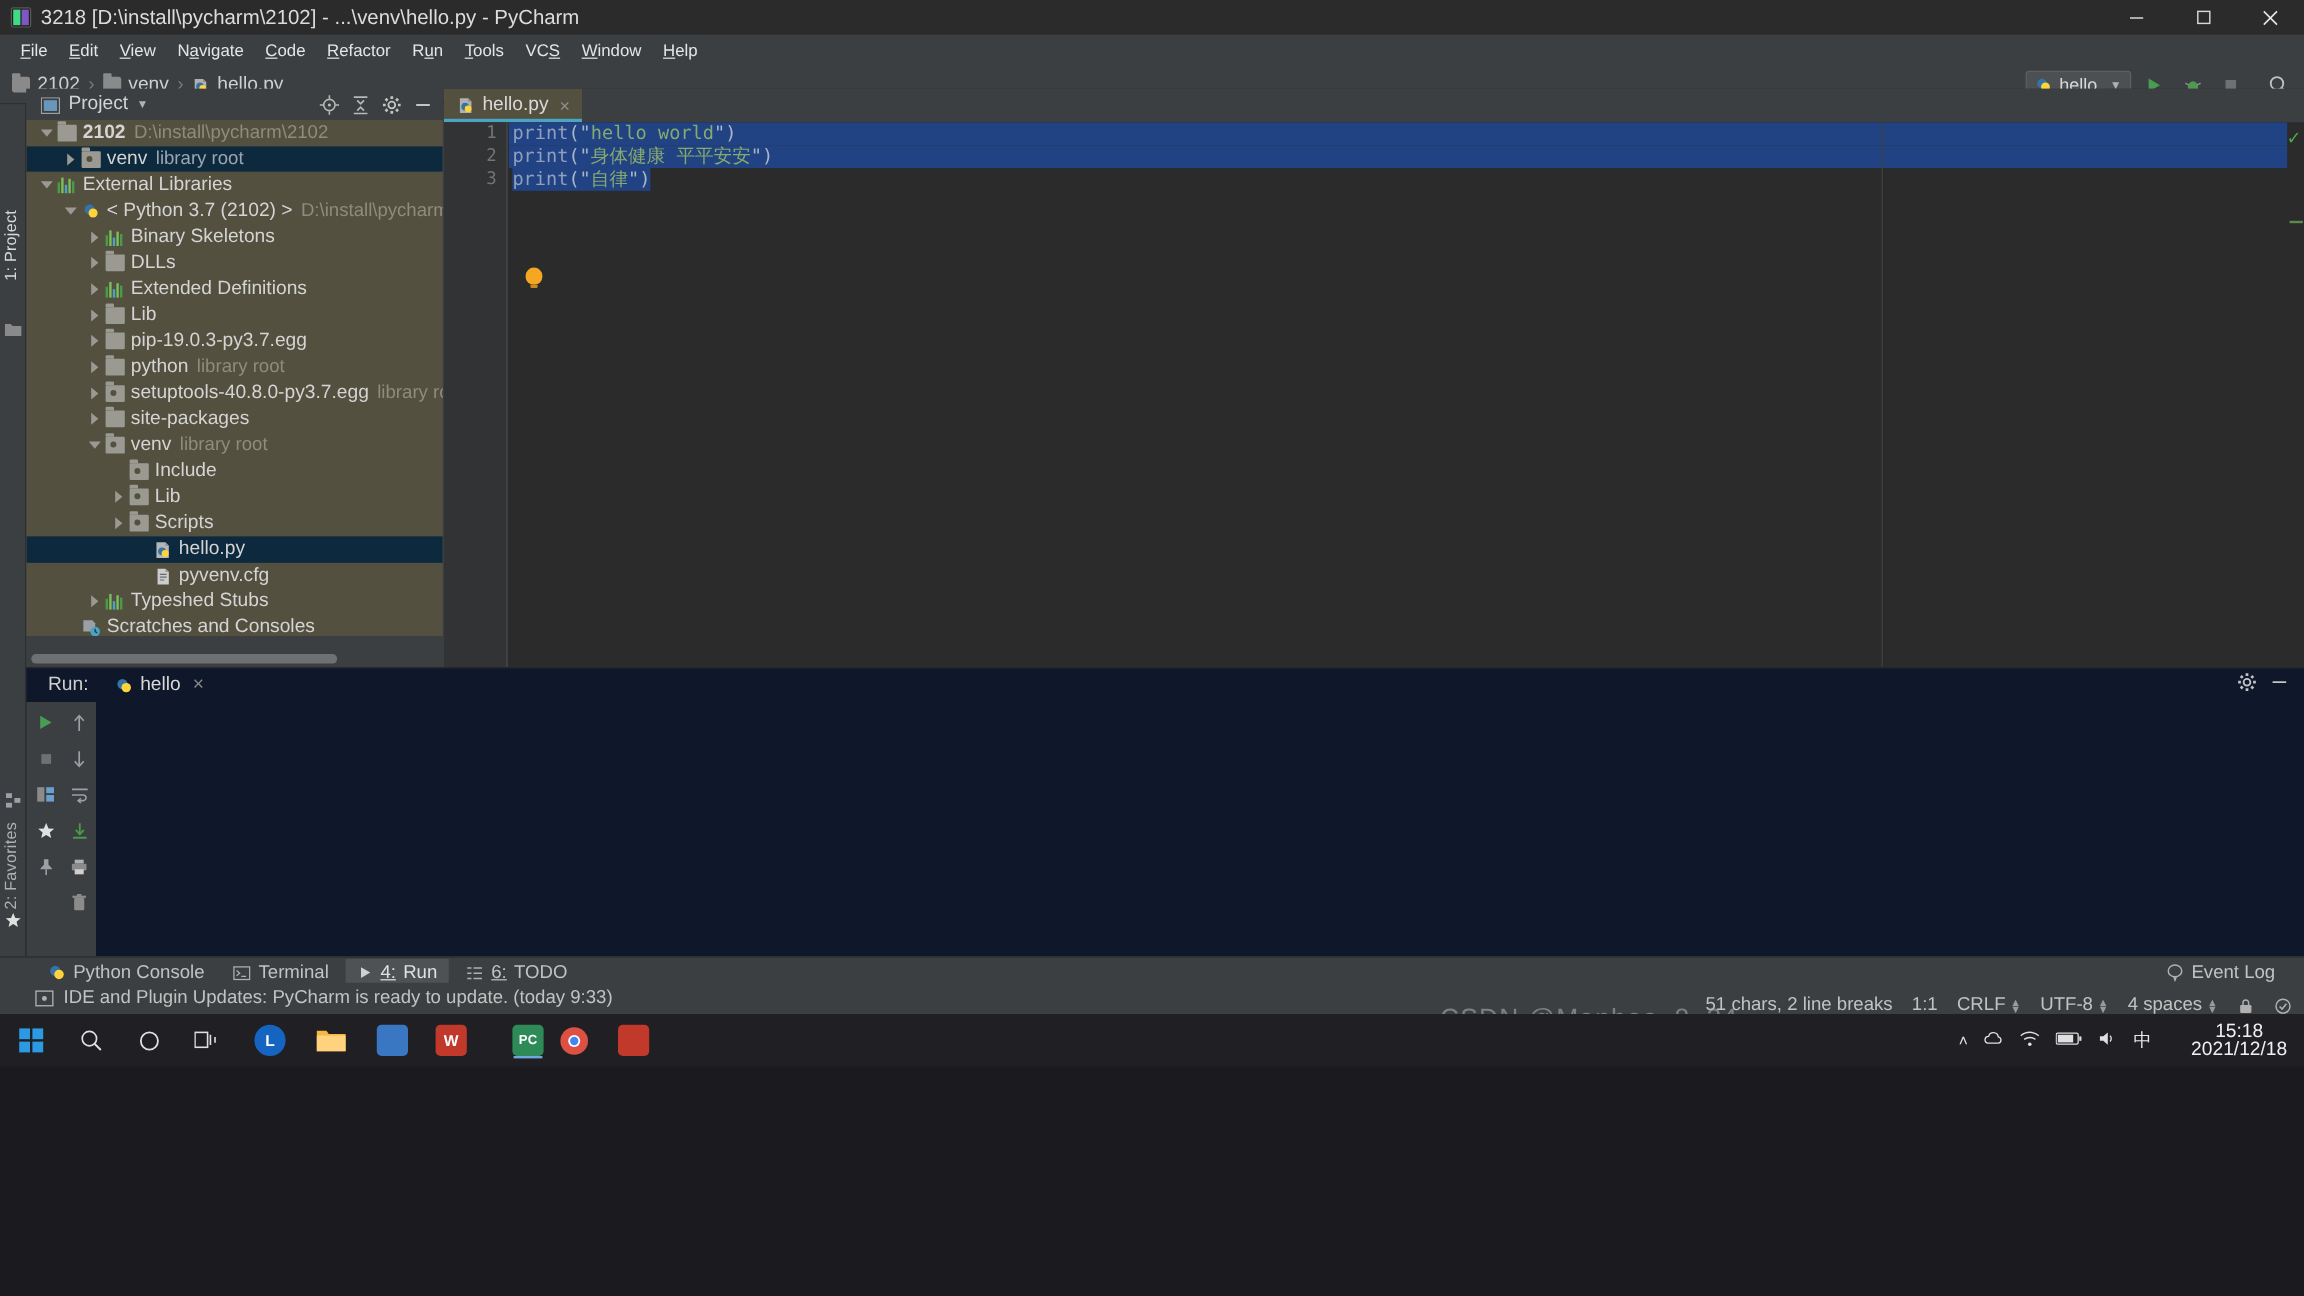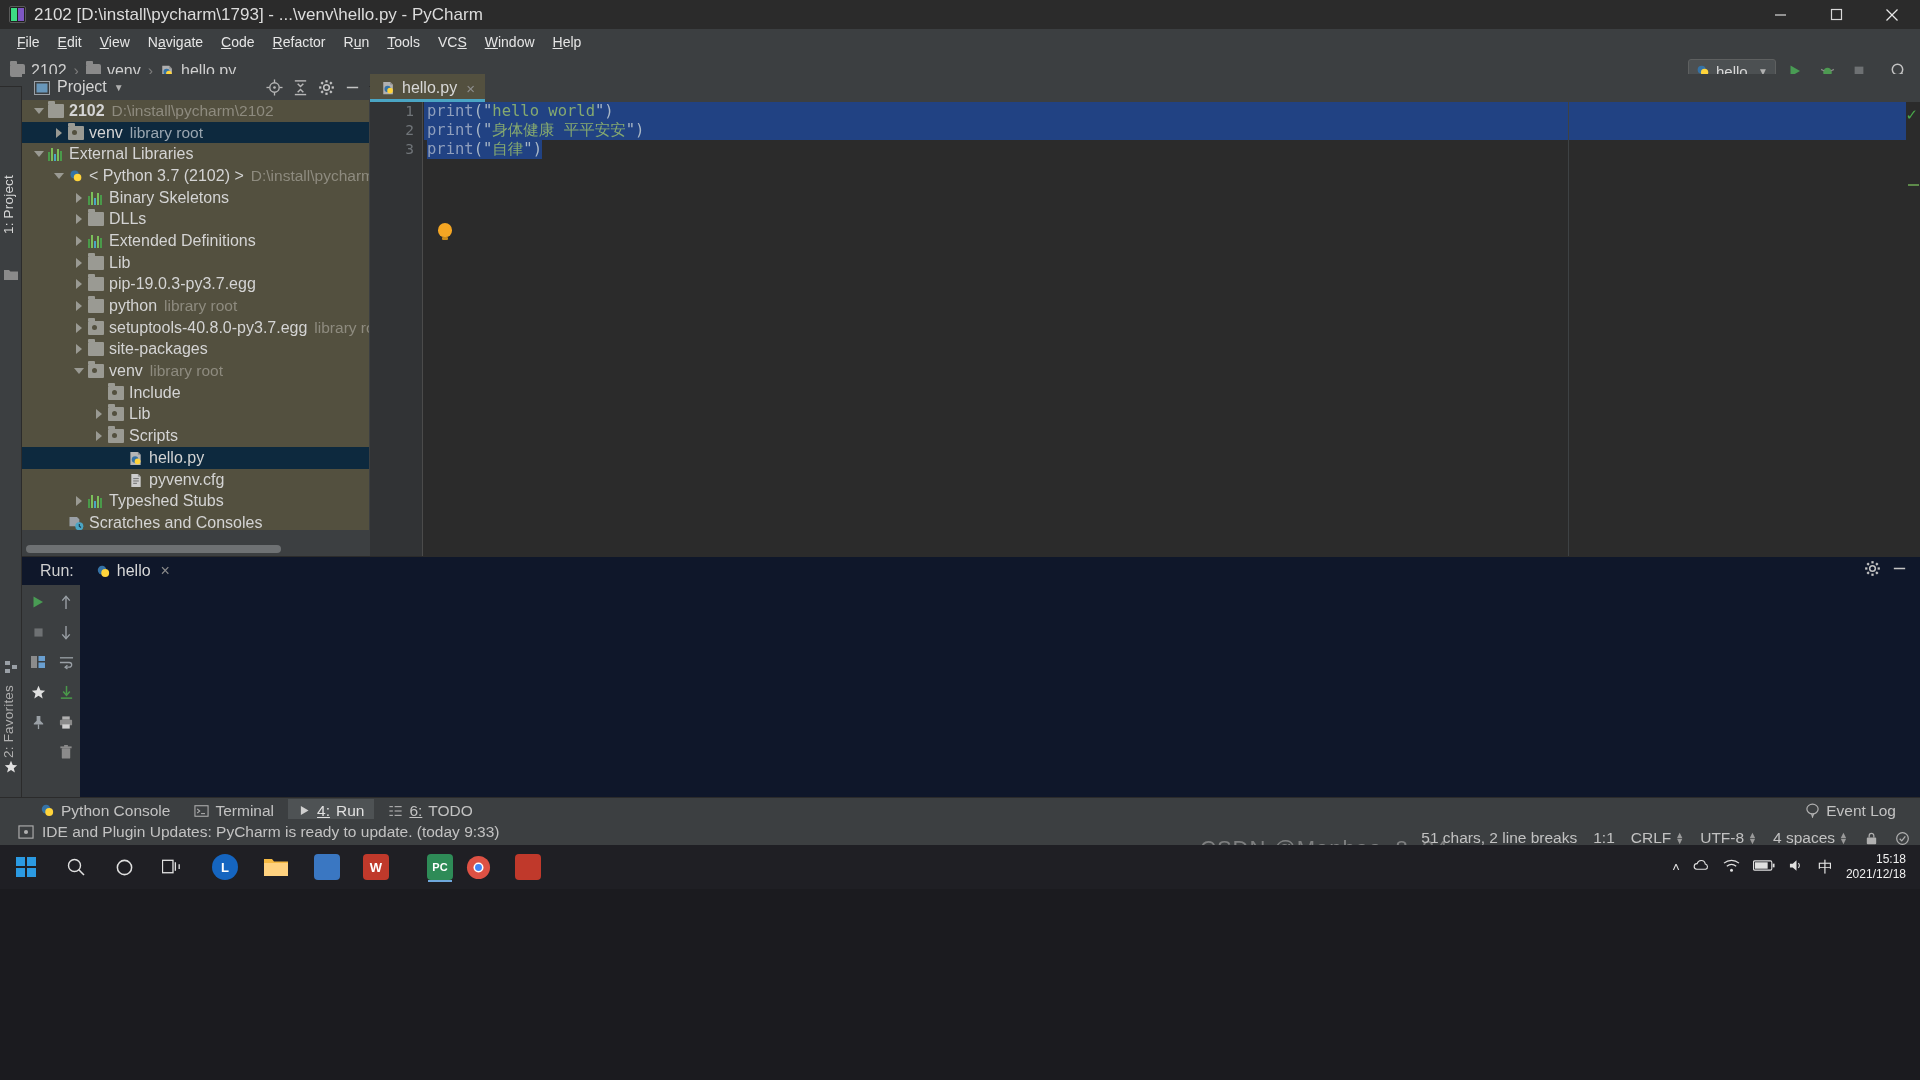--- a/index.html
+++ b/index.html
@@ -238,21 +238,21 @@
   .btab {
     display:flex; align-items:center; gap:6px; padding:3px 10px; font-size:15.5px; color:#c2c2c2;
   }
   .btab.active { background:#4e5254; color:#e0e0e0; }
   .btab .num { text-decoration:underline; }
   .bottombar-right { margin-left:auto; display:flex; align-items:center; gap:7px; padding-right:14px; font-size:15.5px; color:#c2c2c2; }
 
   
   .statusbar {
     position:absolute; left:0; top:819px; width:1920px; height:26px;
-    background:#3c3f41; display:flex; align-items:center; padding-left:12px; gap:8px;
+    background:#3c3f41; display:flex; align-items:center; padding-left:23px; gap:8px;
     font-size:15.5px; color:#c2c2c2;
   }
   .status-right { margin-left:auto; display:flex; align-items:center; gap:16px; padding-right:10px; }
   .st-item { display:flex; align-items:center; gap:4px; white-space:nowrap;margin-top:12px; }
   .updown { display:inline-flex; flex-direction:column; line-height:6px; font-size:9px; color:#9a9a9a; }
 
   
   .watermark {
     position:absolute; left:1200px; top:836px; font-size:22px;
     color:rgba(180,180,180,0.55); font-family:"Liberation Sans", sans-serif;
@@ -271,30 +271,30 @@
   }
   .win-logo { display:grid; grid-template-columns:9px 9px; grid-template-rows:9px 9px; gap:2.5px; }
   .win-logo i { background:#2b9ae2; display:block; }
   .tb-icon {
     position:absolute; top:5px; width:40px; height:34px;
     display:flex; align-items:center; justify-content:center;
   }
   .tb-appicon { width:26px; height:26px; border-radius:4px; display:flex; align-items:center; justify-content:center; font-size:13px; color:#fff; font-weight:bold; }
   .tb-active-underline { position:absolute; bottom:2px; left:8px; width:24px; height:2px; background:#6fa8dc; }
   .tray { position:absolute; right:0; top:0; height:44px; display:flex; align-items:center; gap:13px; padding-right:14px; color:#e6e6e6; font-size:13px; }
-  .clock { text-align:right; line-height:15px; font-size:12px; color:#f0f0f0; }
+  .clock { text-align:center; line-height:15px; font-size:16px; color:#f0f0f0;margin-left:20px; }
 </style>
 </head>
 <body>
 
 <div id="app">
 
   <div class="titlebar">
     <div class="title-icon"></div>
-    <div class="title-text">2102 [D:\install\pycharm\1793] - ...\venv\hello.py - PyCharm</div>
+    <div class="title-text">3218 [D:\install\pycharm\2102] - ...\venv\hello.py - PyCharm</div>
     <div class="win-buttons">
       <div class="win-btn">
         <svg width="13" height="13" viewBox="0 0 13 13">
             <line x1="1" y1="7" x2="12" y2="7" stroke="#d8d8d8" stroke-width="1.2"></line>
           </svg>
       </div>
       <div class="win-btn">
         <svg width="13" height="13" viewBox="0 0 13 13">
             <rect x="1.5" y="1.5" width="10" height="10" fill="none" stroke="#d8d8d8" stroke-width="1.2"></rect>
           </svg>

